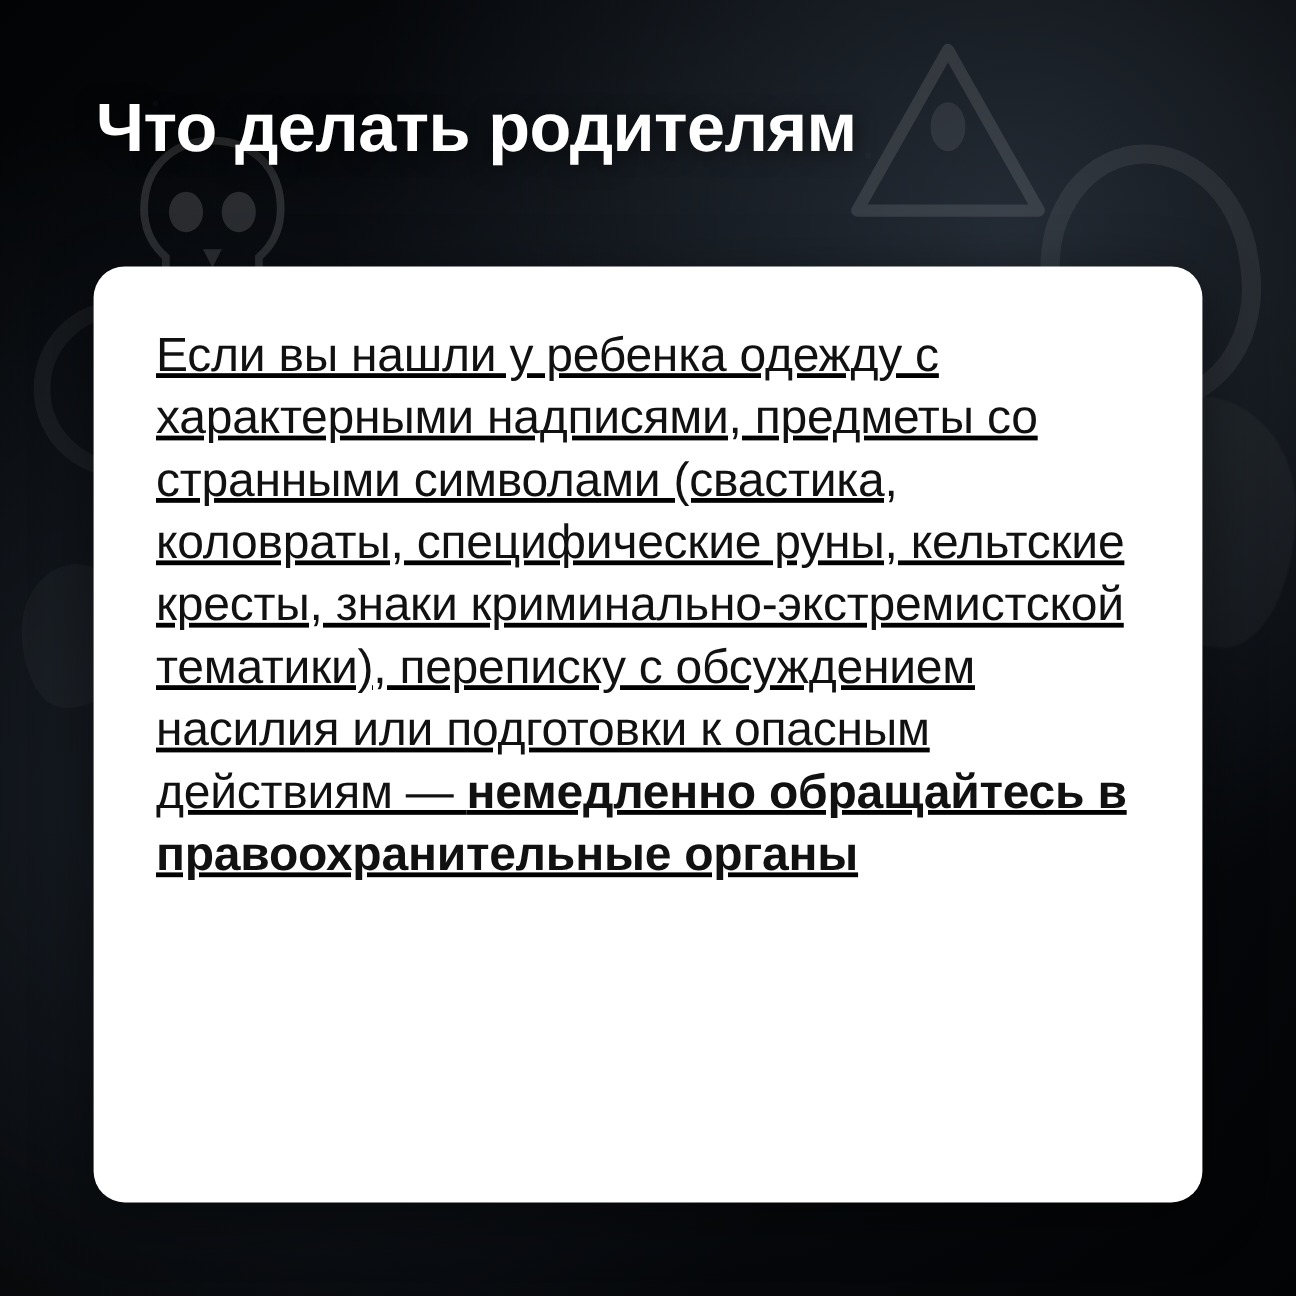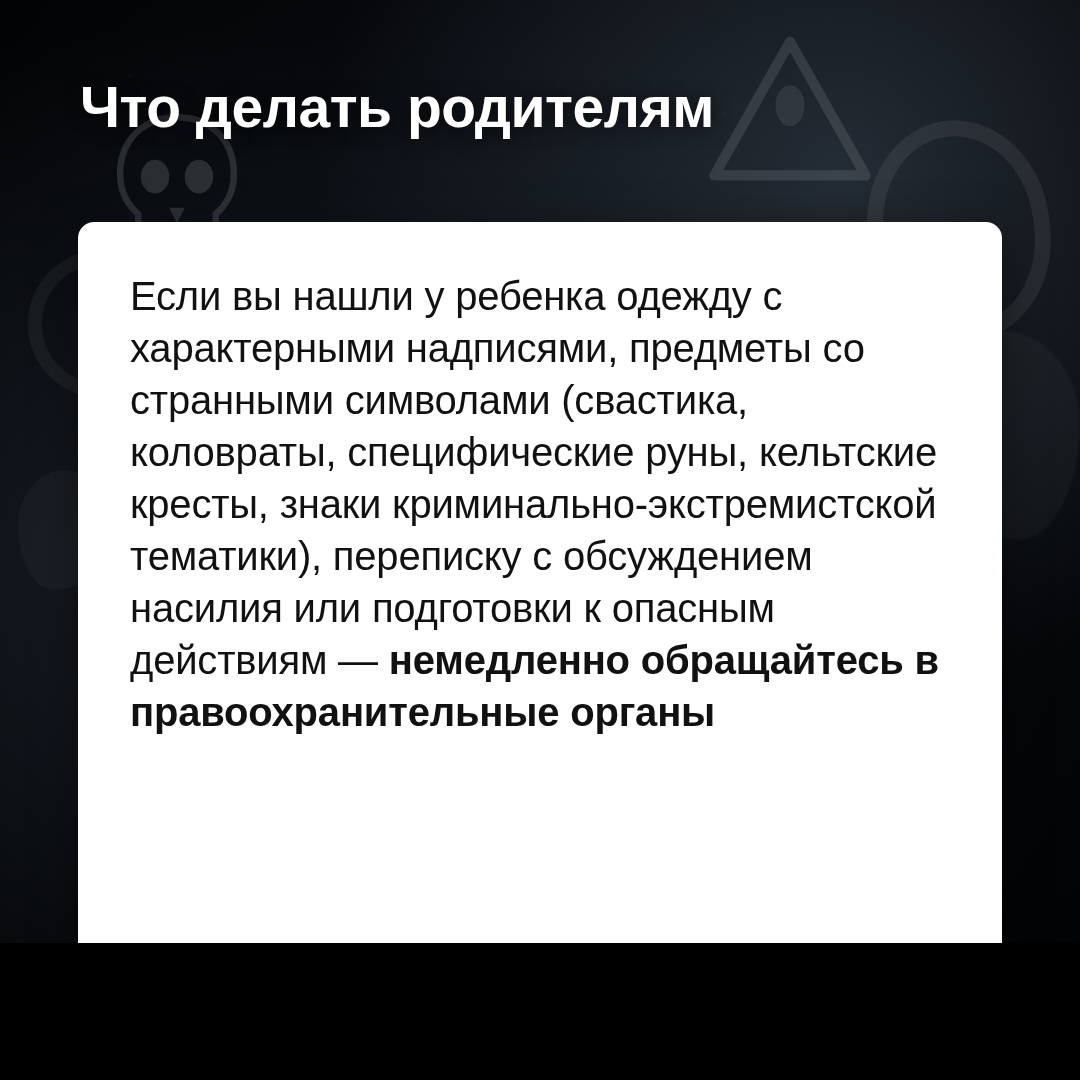--- a/index.html
+++ b/index.html
@@ -10,21 +10,21 @@
     width: 1080px;
     height: 1080px;
     overflow: hidden;
     font-family: "Liberation Sans", sans-serif;
     background: #000000;
   }
 
   .poster {
     position: relative;
     width: 1080px;
-    height: 943px;
+    height: 1080px;
     background:
       radial-gradient(circle at 78% 18%, rgba(60, 72, 86, 0.55) 0%, rgba(18, 22, 28, 0.0) 46%),
       radial-gradient(circle at 16% 62%, rgba(44, 54, 66, 0.45) 0%, rgba(12, 15, 19, 0.0) 52%),
       radial-gradient(circle at 50% 50%, #10151b 0%, #05070a 70%, #020304 100%);
     overflow: hidden;
   }
 
   
   .bg-decor {
     position: absolute;
@@ -111,24 +111,25 @@
     text-shadow: 0 2px 18px rgba(0,0,0,0.6);
   }
 
   .card {
     position: absolute;
     left: 78px;
     top: 222px;
     width: 924px;
     height: 780px;
     background: #ffffff;
-    border-radius: 16px;
+    border-radius: 26px;
     box-sizing: border-box;
     padding: 48px 52px 19px 52px;
     box-shadow: 0 12px 50px rgba(0,0,0,0.45);
+    text-decoration: underline;
   }
 
   .body-text {
     margin: 0;
     color: #111111;
     font-size: 40px;
     line-height: 1.30;
     letter-spacing: -0.2px;
     font-weight: 400;
   }

